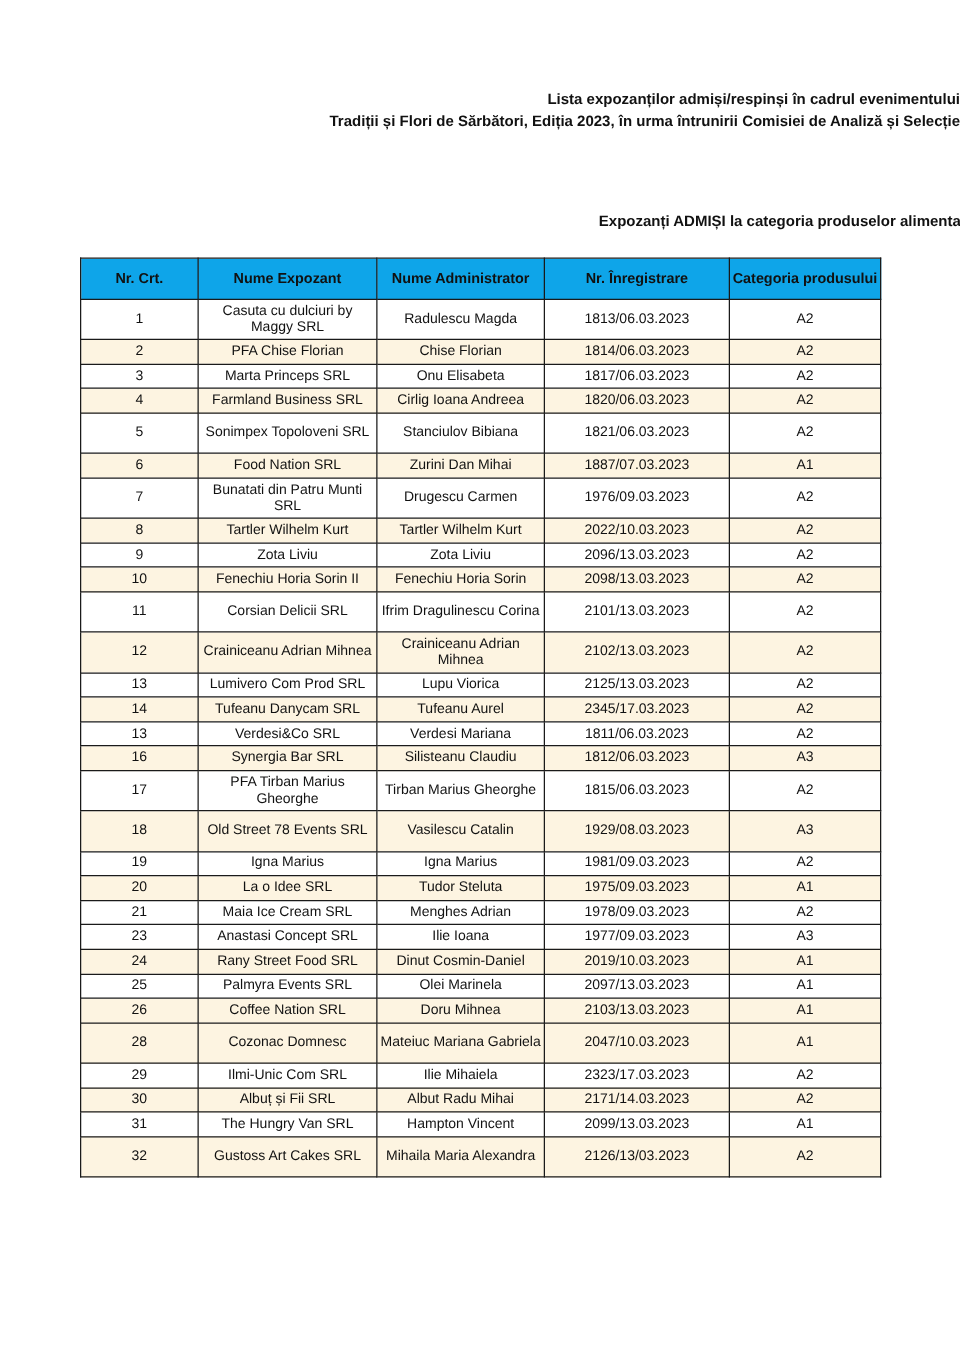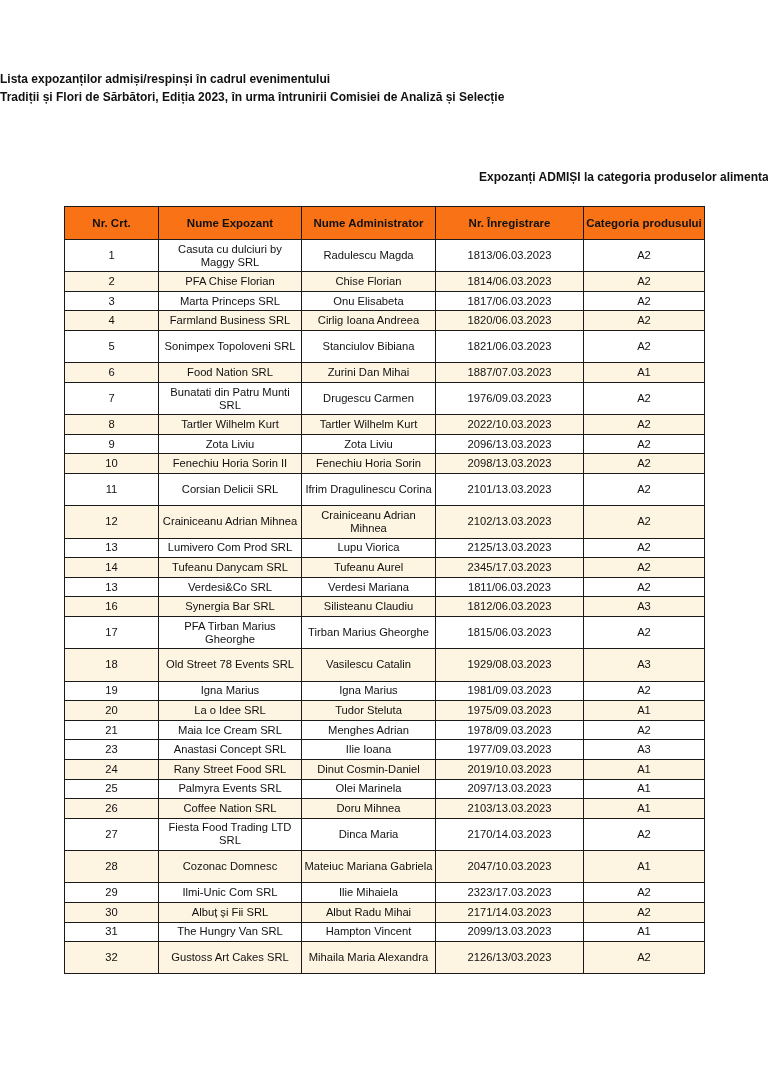--- a/index.html
+++ b/index.html
@@ -1,24 +1,24 @@
 <!DOCTYPE html>
 <html><head>
 <meta charset="utf-8">
 <style>
   html, body { margin:0; padding:0; background:#ffffff; }
   body { width:768px; height:1087px; position:relative; overflow:hidden; font-family:"Liberation Sans", sans-serif; color:#111; }
-  .title { position:absolute; left:0; width:768px; text-align:left; font-weight:bold; font-size:12px; line-height:17px; }
+  .title { position:absolute; left:0; width:768px; text-align:right; font-weight:bold; font-size:12px; line-height:17px; }
   .t1 { top:71px; }
   .t2 { top:89px; }
   .subtitle { position:absolute; top:169px; left:12px; width:768px; text-align:right; font-weight:bold; font-size:12px; line-height:17px; }
   table { position:absolute; left:64px; top:206px; width:640px; border-collapse:collapse; table-layout:fixed; font-size:11.2px; }
   col.c1 { width:94px; } col.c2 { width:143px; } col.c3 { width:134px; } col.c4 { width:148px; } col.c5 { width:121px; }
   th, td { border:1px solid #1a1a1a; text-align:center; vertical-align:middle; padding:0 2px; line-height:13px; }
-  th { background:#f97316; font-weight:bold; font-size:11.5px; height:32px; line-height:13px; }
+  th { background:#0ea5e9; font-weight:bold; font-size:11.5px; height:32px; line-height:13px; }
   td { height:18.6px; }
   tr.double td { height:31.3px; }
   tr.alt td { background:#FDF4E1; }
 </style>
 </head>
 <body>
 
 <div class="title t1">Lista expozanților admiși/respinși în cadrul evenimentului</div>
 <div class="title t2">Tradiții și Flori de Sărbători, Ediția 2023, în urma întrunirii Comisiei de Analiză și Selecție</div>
 <div class="subtitle">Expozanți ADMIȘI la categoria produselor alimentare</div>
@@ -209,27 +209,20 @@
         <td>2097/13.03.2023</td>
         <td>A1</td>
       </tr>
       <tr class="alt">
         <td>26</td>
         <td>Coffee Nation SRL</td>
         <td>Doru Mihnea</td>
         <td>2103/13.03.2023</td>
         <td>A1</td>
       </tr>
-      <tr class="double">
-        <td>27</td>
-        <td>Fiesta Food Trading LTD SRL</td>
-        <td>Dinca Maria</td>
-        <td>2170/14.03.2023</td>
-        <td>A2</td>
-      </tr>
       <tr class="alt double">
         <td>28</td>
         <td>Cozonac Domnesc</td>
         <td>Mateiuc Mariana Gabriela</td>
         <td>2047/10.03.2023</td>
         <td>A1</td>
       </tr>
       <tr class="">
         <td>29</td>
         <td>Ilmi-Unic Com SRL</td>

